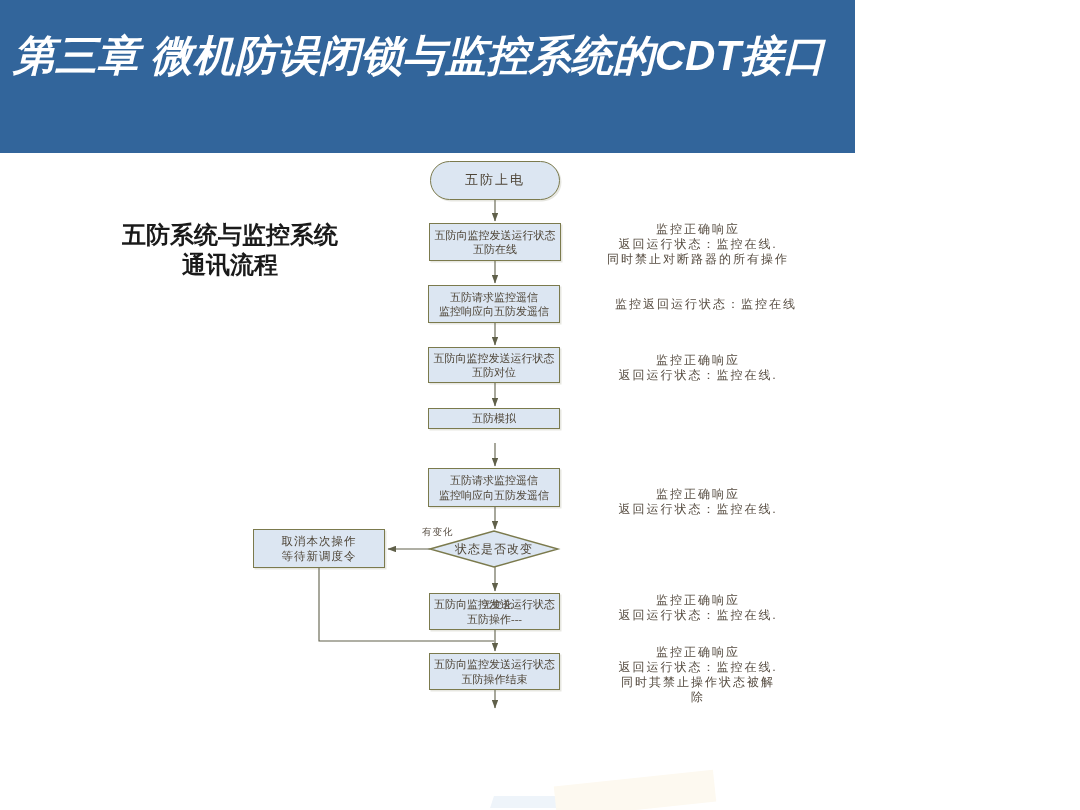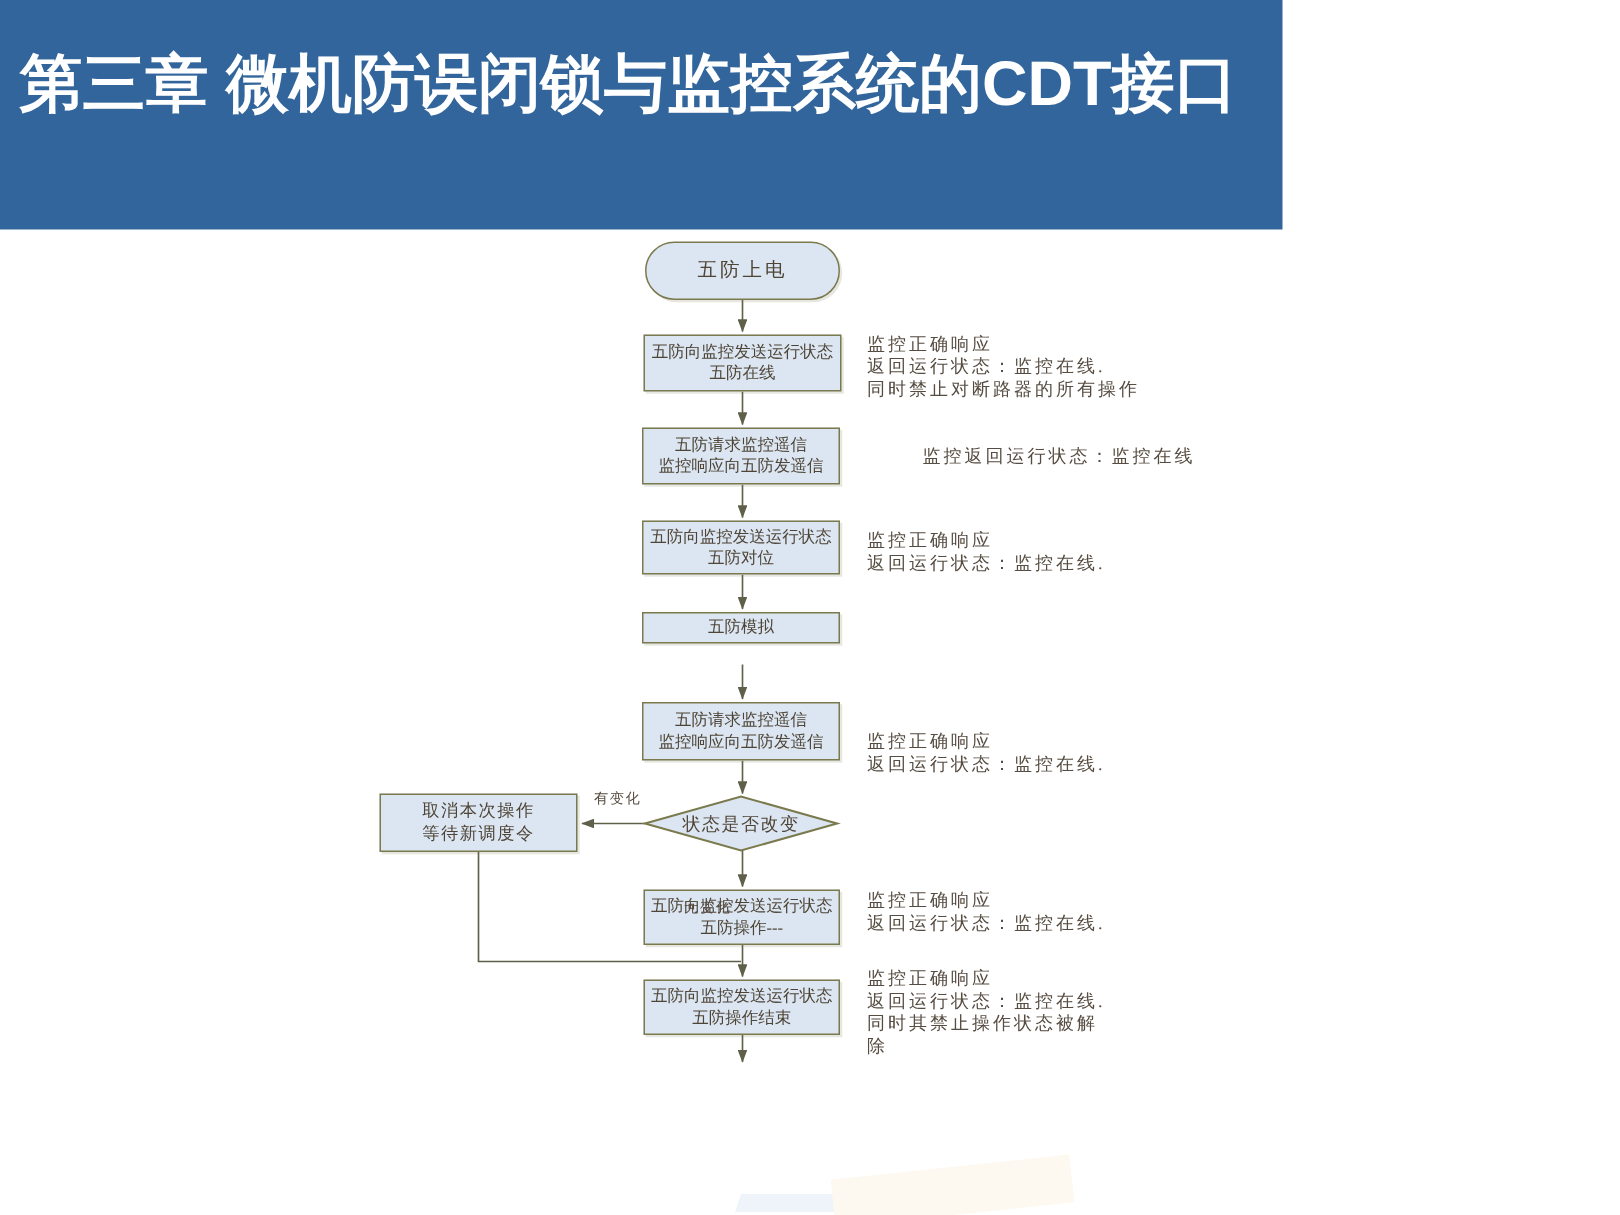--- a/index.html
+++ b/index.html
@@ -20,20 +20,21 @@
     height: 810px;
     background: #ffffff;
     overflow: hidden;
     font-family: "Liberation Sans", sans-serif;
   }
   .banner {
     position: absolute;
     left: 0; top: 0;
     width: 855px; height: 153px;
     background: var(--banner-bg);
+    font-style: italic;
   }
   .title {
     position: absolute;
     left: 13px; top: 30px;
     width: 835px;
     color: var(--title-color);
     font-size: 42px;
     font-weight: bold;
     line-height: 52px;
     white-space: pre-line;
@@ -87,34 +88,36 @@
     background: transparent;
     border: none;
     box-shadow: none;
     font-size: 12px;
     letter-spacing: 1px;
   }
   .cancel-box { font-size: 11.5px; letter-spacing: 1px; }
   .note {
     position: absolute;
     width: 240px;
+    text-align: center;
     color: var(--note-color);
     font-family: "Liberation Serif", serif;
     font-size: 12px;
     line-height: 15px;
     letter-spacing: 2px;
     white-space: pre-line;
   }
   .note-left { text-align: center; }
   .edge-label {
     position: absolute;
     color: var(--note-color);
     font-family: Liberation Sans, sans-serif;
     font-size: 9.5px;
     letter-spacing: 1px;
+    margin-left: 26px;
   }
   .watermark-a {
     position: absolute;
     left: 492px; top: 796px;
     width: 120px; height: 12px;
     background: #eef4fa;
     transform: skewX(-18deg);
   }
   .watermark-b {
     position: absolute;
@@ -126,20 +129,22 @@
 </style>
 </head>
 <body>
 
 <div class="slide">
 
   <div class="banner">
     <div class="title">第三章 微机防误闭锁与监控系统的CDT接口</div>
   </div>
 
+  <div class="subtitle">五防系统与监控系统
+通讯流程</div>
 
   <svg class="connector-layer" width="1080" height="810" viewBox="0 0 1080 810">
     <defs>
       <marker id="arrow" viewBox="0 0 8 6" markerWidth="8" markerHeight="6" refX="7.5" refY="3" orient="auto">
         <path d="M0,0 L8,3 L0,6 Z"></path>
       </marker>
     </defs>
     <g>
       <line class="conn" x1="495" y1="200" x2="495" y2="221" marker-end="url(#arrow)"></line>
       <line class="conn" x1="495" y1="261" x2="495" y2="283" marker-end="url(#arrow)"></line>

